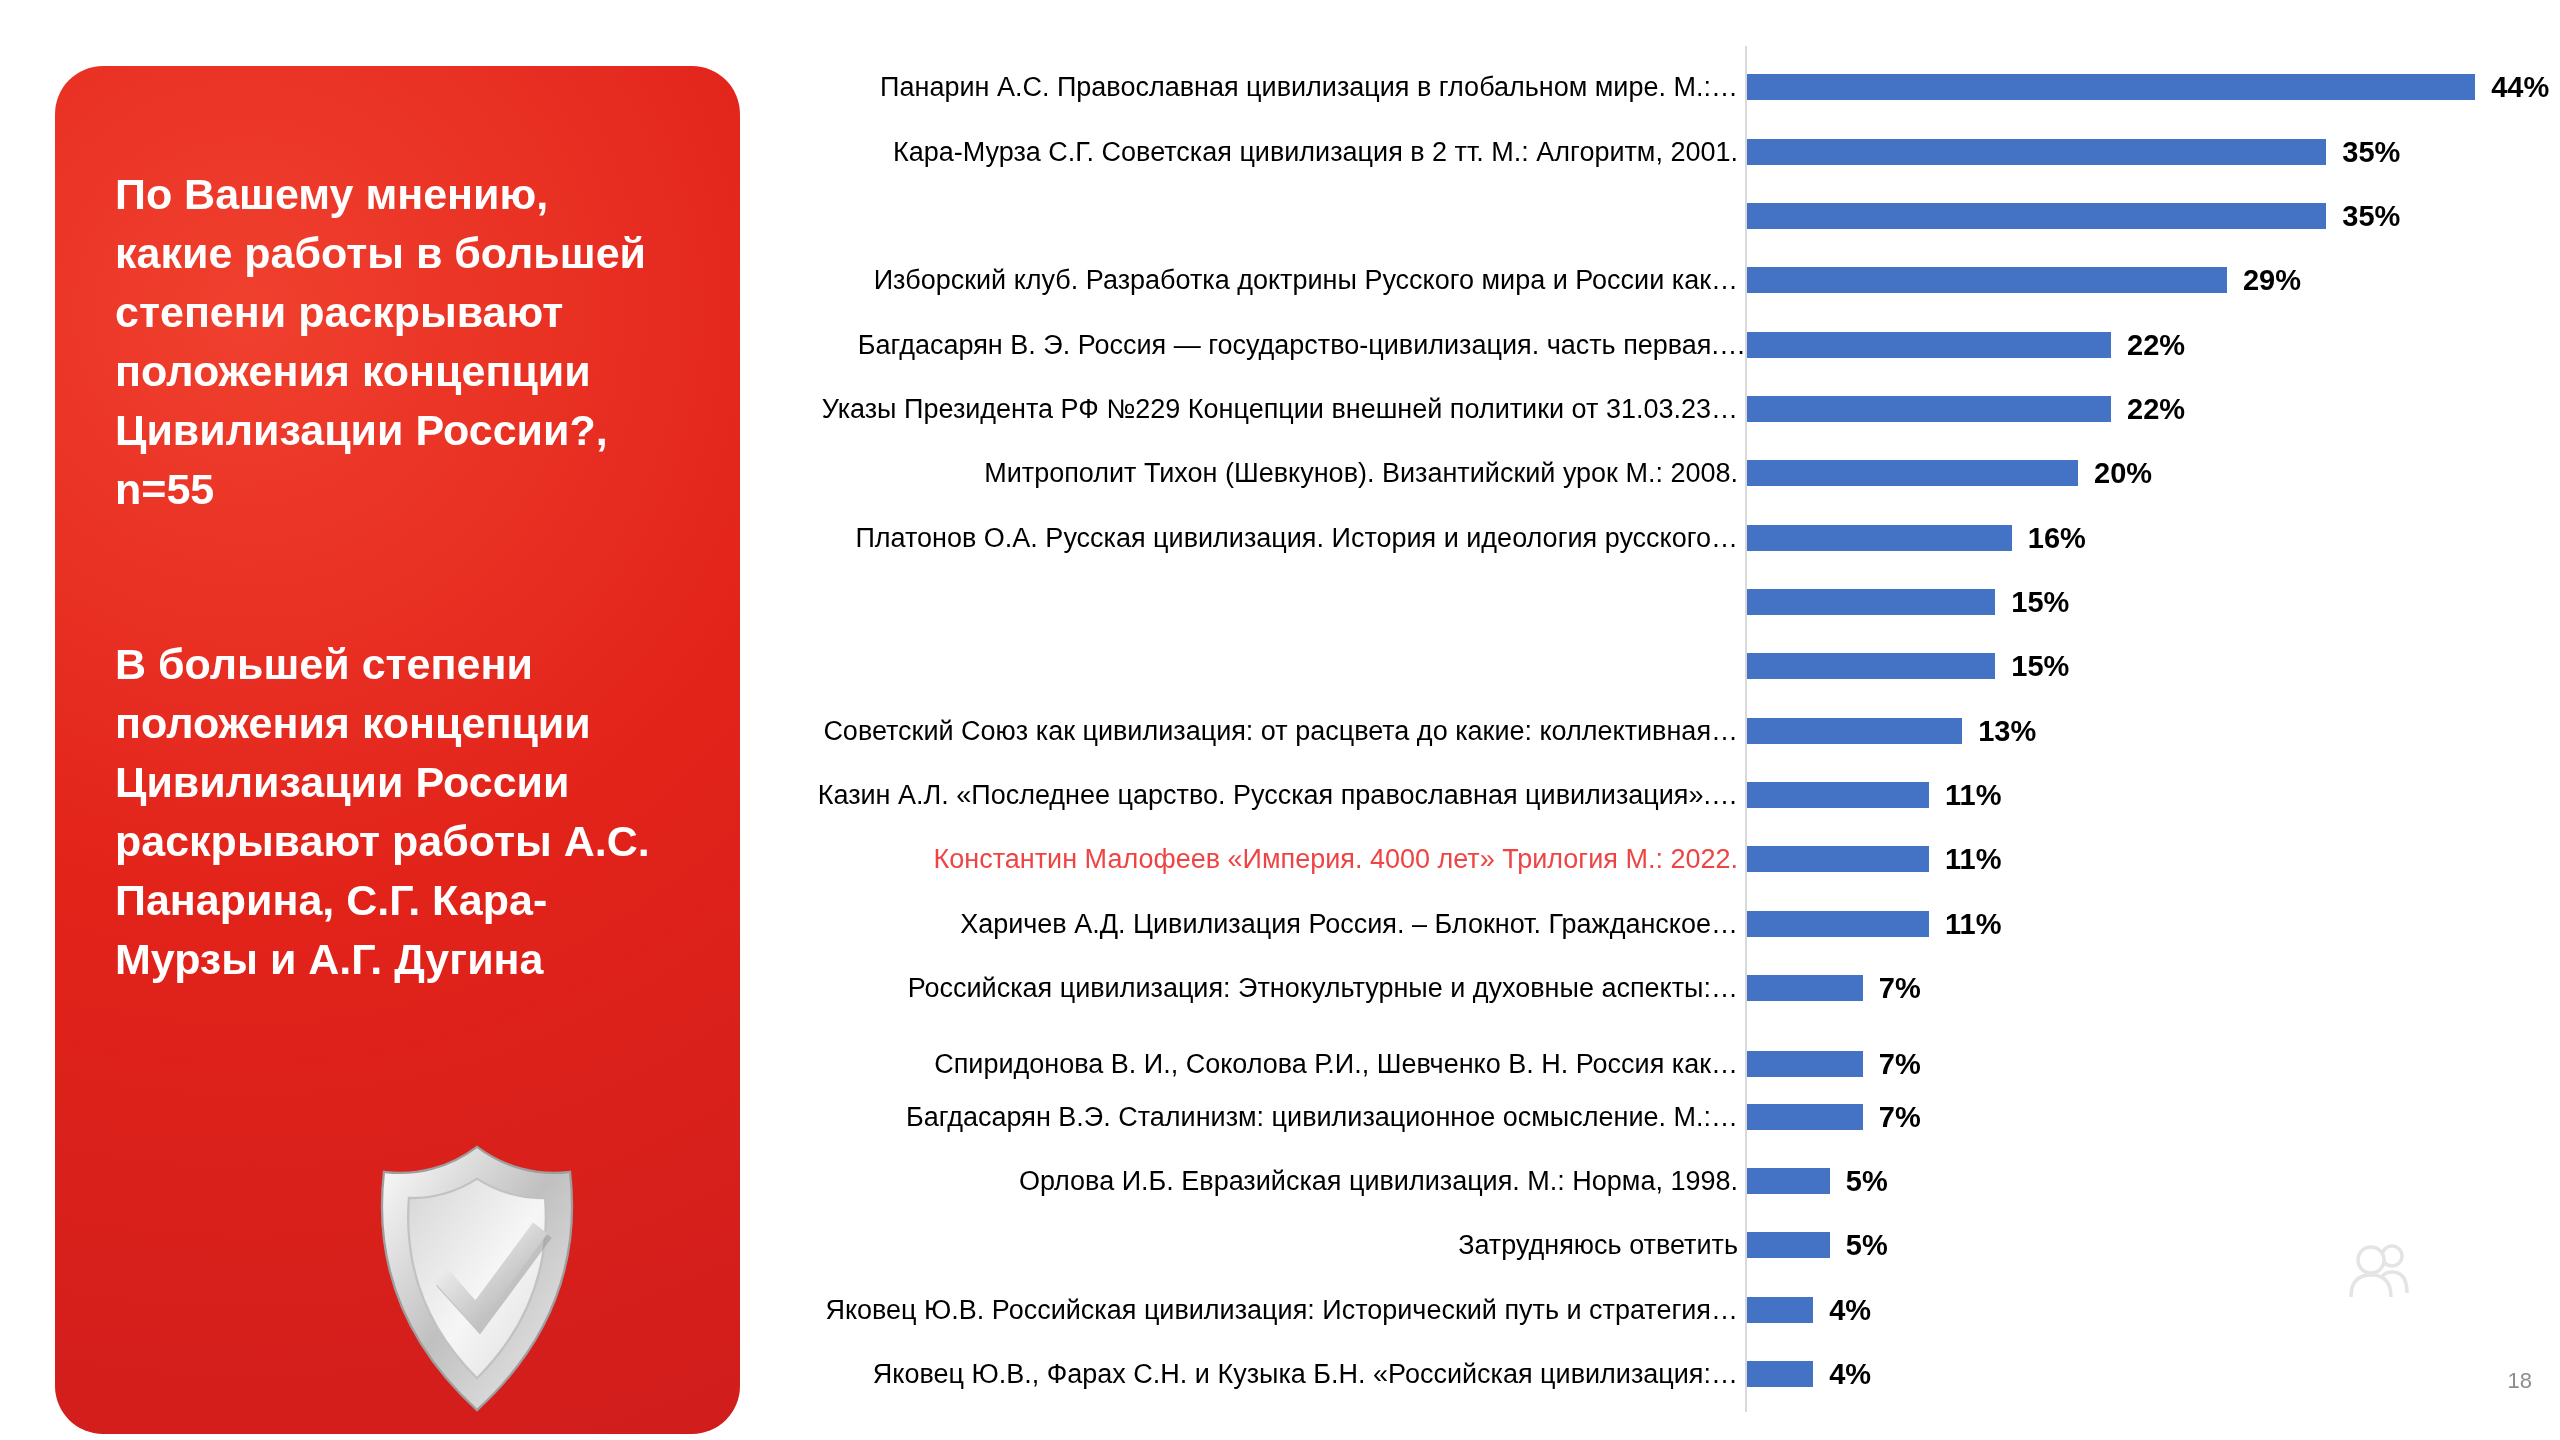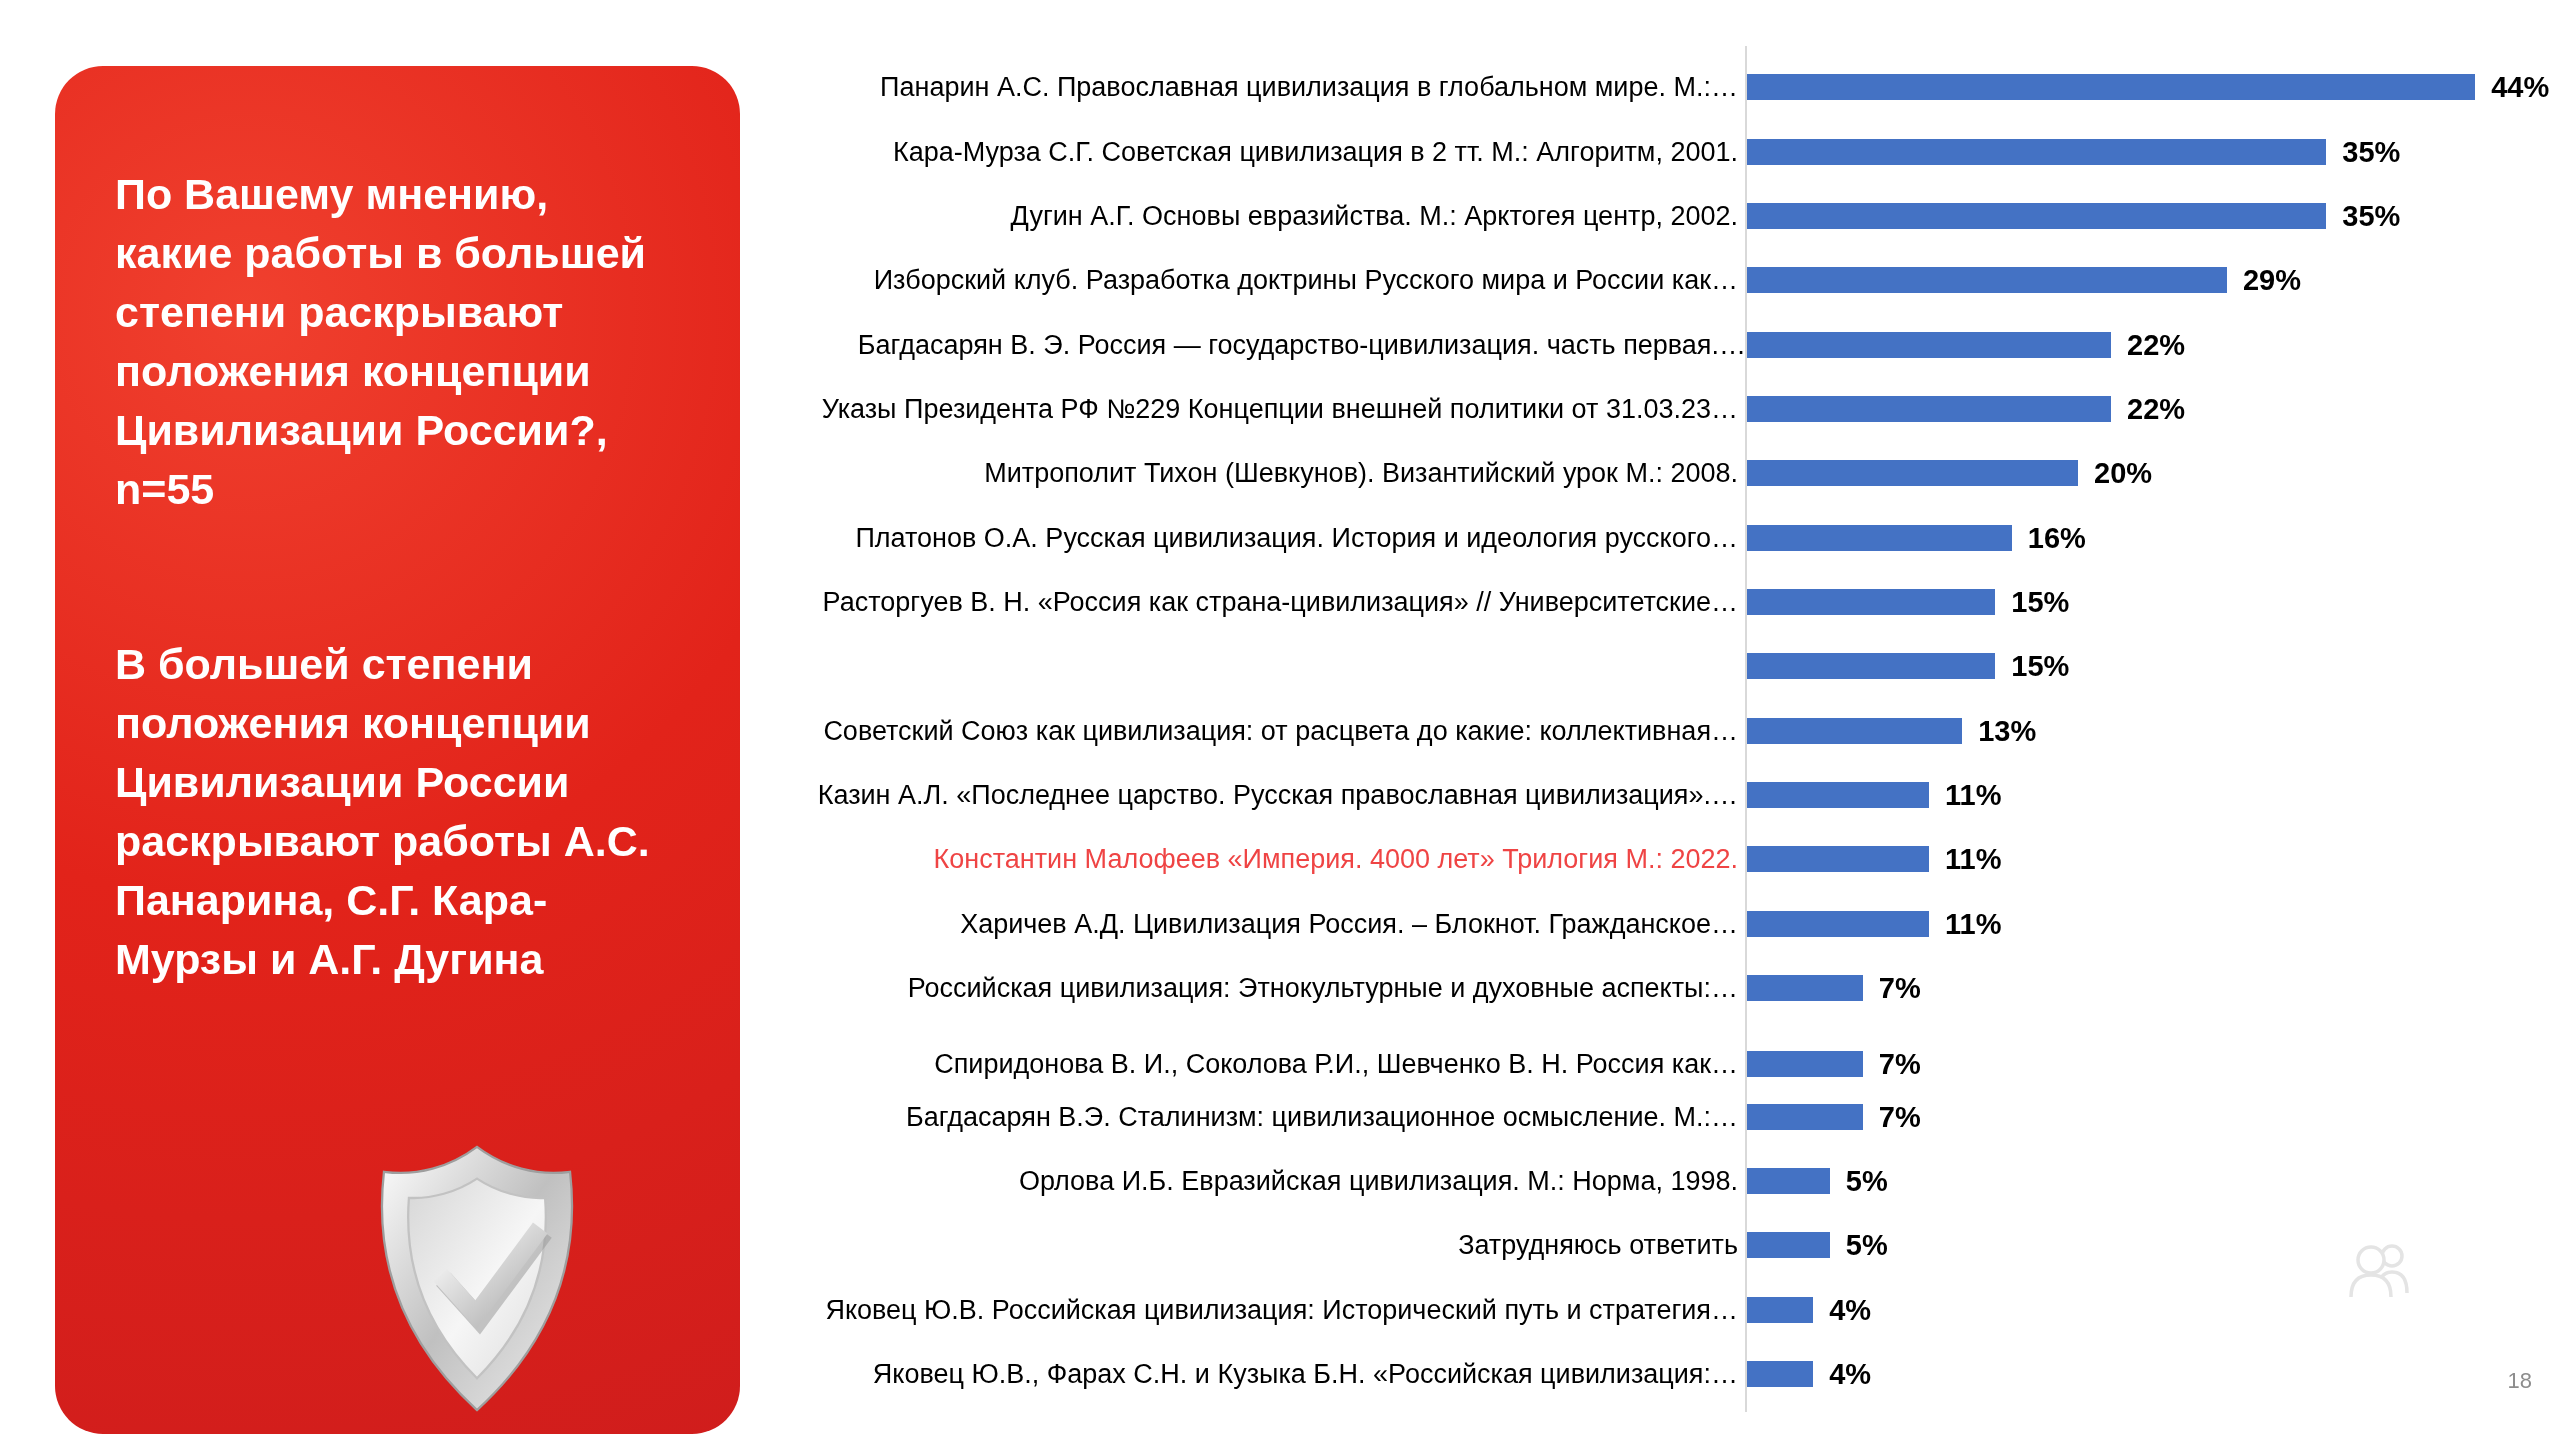--- a/index.html
+++ b/index.html
@@ -103,21 +103,20 @@
           <div class="cat" style="color: rgb(0, 0, 0);">Панарин А.С. Православная цивилизация в глобальном мире. М.:…</div>
           <div class="bar" style="width: 728.2px; background: rgb(68, 114, 196);"></div>
           <div class="val" style="left: 2491.2px;">44%</div>
         </div>
         <div class="row" style="top: 119.35px;">
           <div class="cat" style="color: rgb(0, 0, 0);">Кара-Мурза С.Г. Советская цивилизация в 2 тт. М.: Алгоритм, 2001.</div>
           <div class="bar" style="width: 579.25px; background: rgb(68, 114, 196);"></div>
           <div class="val" style="left: 2342.25px;">35%</div>
         </div>
         <div class="row" style="top: 183.7px;">
-          <div class="cat" style="color: rgb(0, 0, 0);">Дугин А.Г. Основы евразийства. М.: Арктогея центр, 2002.</div>
           <div class="bar" style="width: 579.25px; background: rgb(68, 114, 196);"></div>
           <div class="val" style="left: 2342.25px;">35%</div>
         </div>
         <div class="row" style="top: 248.05px;">
           <div class="cat" style="color: rgb(0, 0, 0);">Изборский клуб. Разработка доктрины Русского мира и России как…</div>
           <div class="bar" style="width: 479.95px; background: rgb(68, 114, 196);"></div>
           <div class="val" style="left: 2242.95px;">29%</div>
         </div>
         <div class="row" style="top: 312.4px;">
           <div class="cat" style="color: rgb(0, 0, 0); margin-left: 8px;">Багдасарян В. Э. Россия — государство-цивилизация. часть первая.…</div>
@@ -133,21 +132,20 @@
           <div class="cat" style="color: rgb(0, 0, 0);">Митрополит Тихон (Шевкунов). Византийский урок М.: 2008.</div>
           <div class="bar" style="width: 331px; background: rgb(68, 114, 196);"></div>
           <div class="val" style="left: 2094px;">20%</div>
         </div>
         <div class="row" style="top: 505.45px;">
           <div class="cat" style="color: rgb(0, 0, 0);">Платонов О.А. Русская цивилизация. История и идеология русского…</div>
           <div class="bar" style="width: 264.8px; background: rgb(68, 114, 196);"></div>
           <div class="val" style="left: 2027.8px;">16%</div>
         </div>
         <div class="row" style="top: 569.8px;">
-          <div class="cat" style="color: rgb(0, 0, 0);">Расторгуев В. Н. «Россия как страна-цивилизация» // Университетские…</div>
           <div class="bar" style="width: 248.25px; background: rgb(68, 114, 196);"></div>
           <div class="val" style="left: 2011.25px;">15%</div>
         </div>
         <div class="row" style="top: 634.15px;">
           <div class="bar" style="width: 248.25px; background: rgb(68, 114, 196);"></div>
           <div class="val" style="left: 2011.25px;">15%</div>
         </div>
         <div class="row" style="top: 698.5px;">
           <div class="cat" style="color: rgb(0, 0, 0);">Советский Союз как цивилизация: от расцвета до какие: коллективная…</div>
           <div class="bar" style="width: 215.15px; background: rgb(68, 114, 196);"></div>

